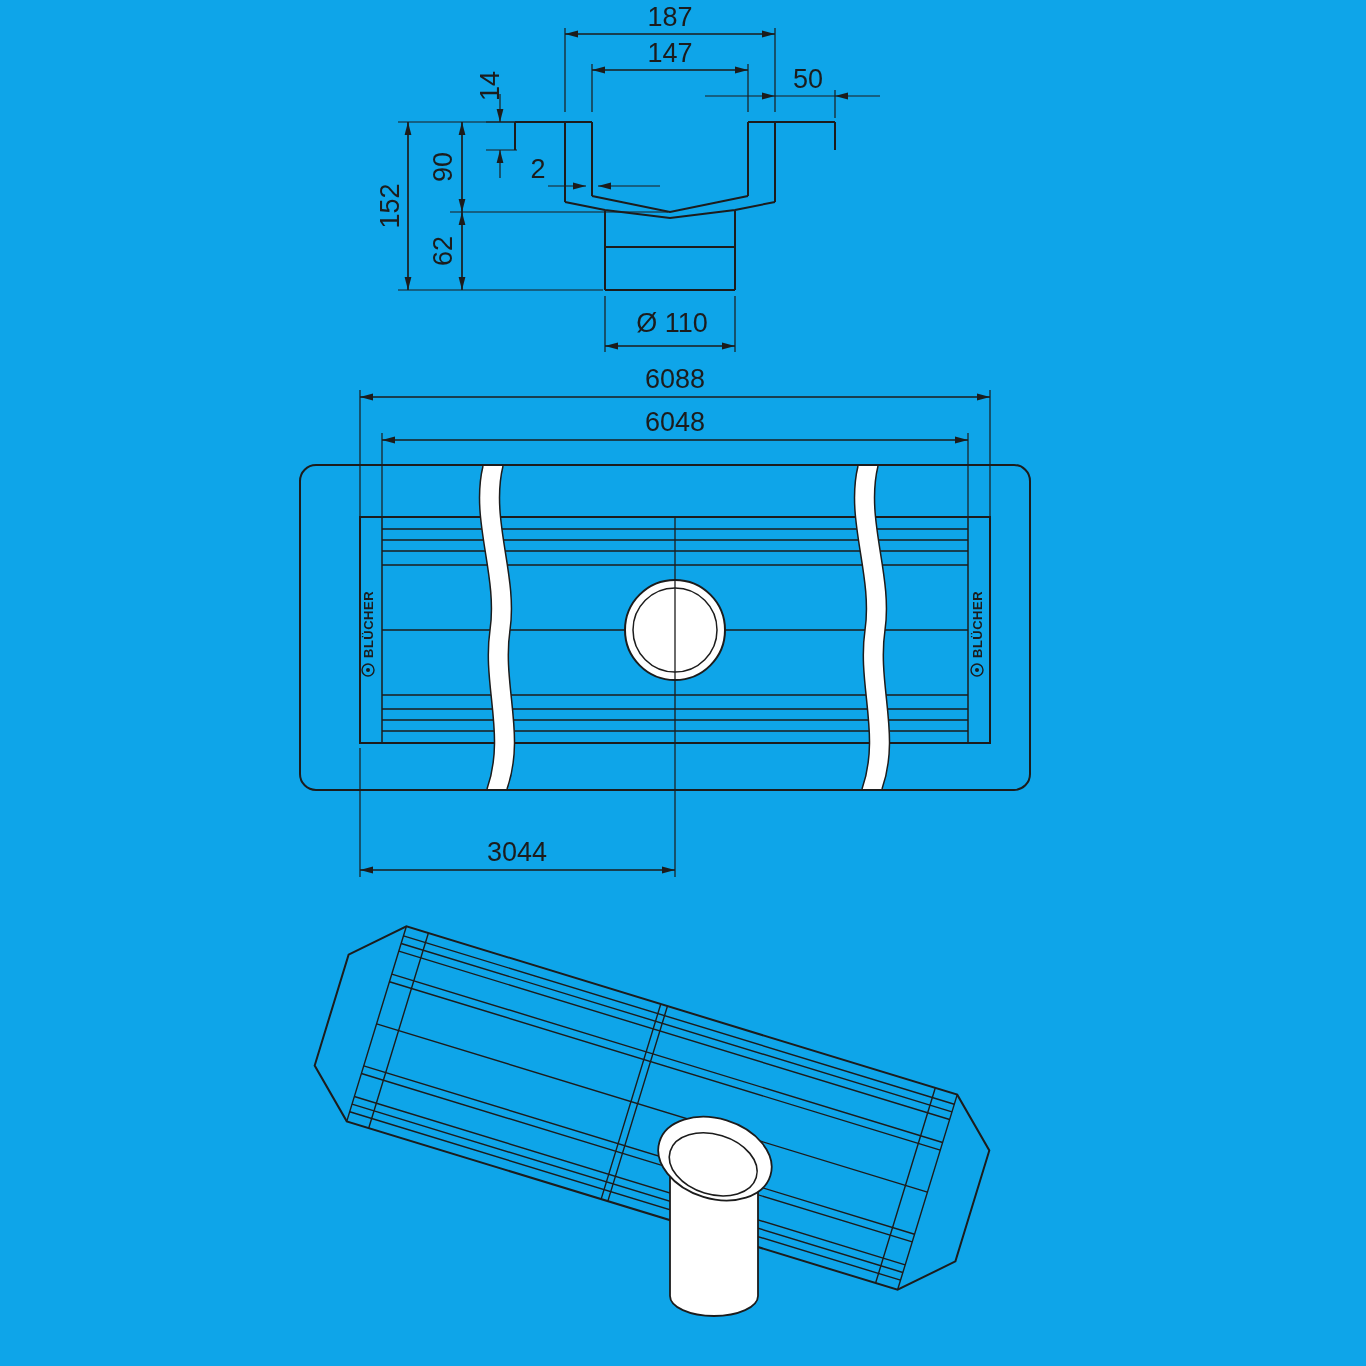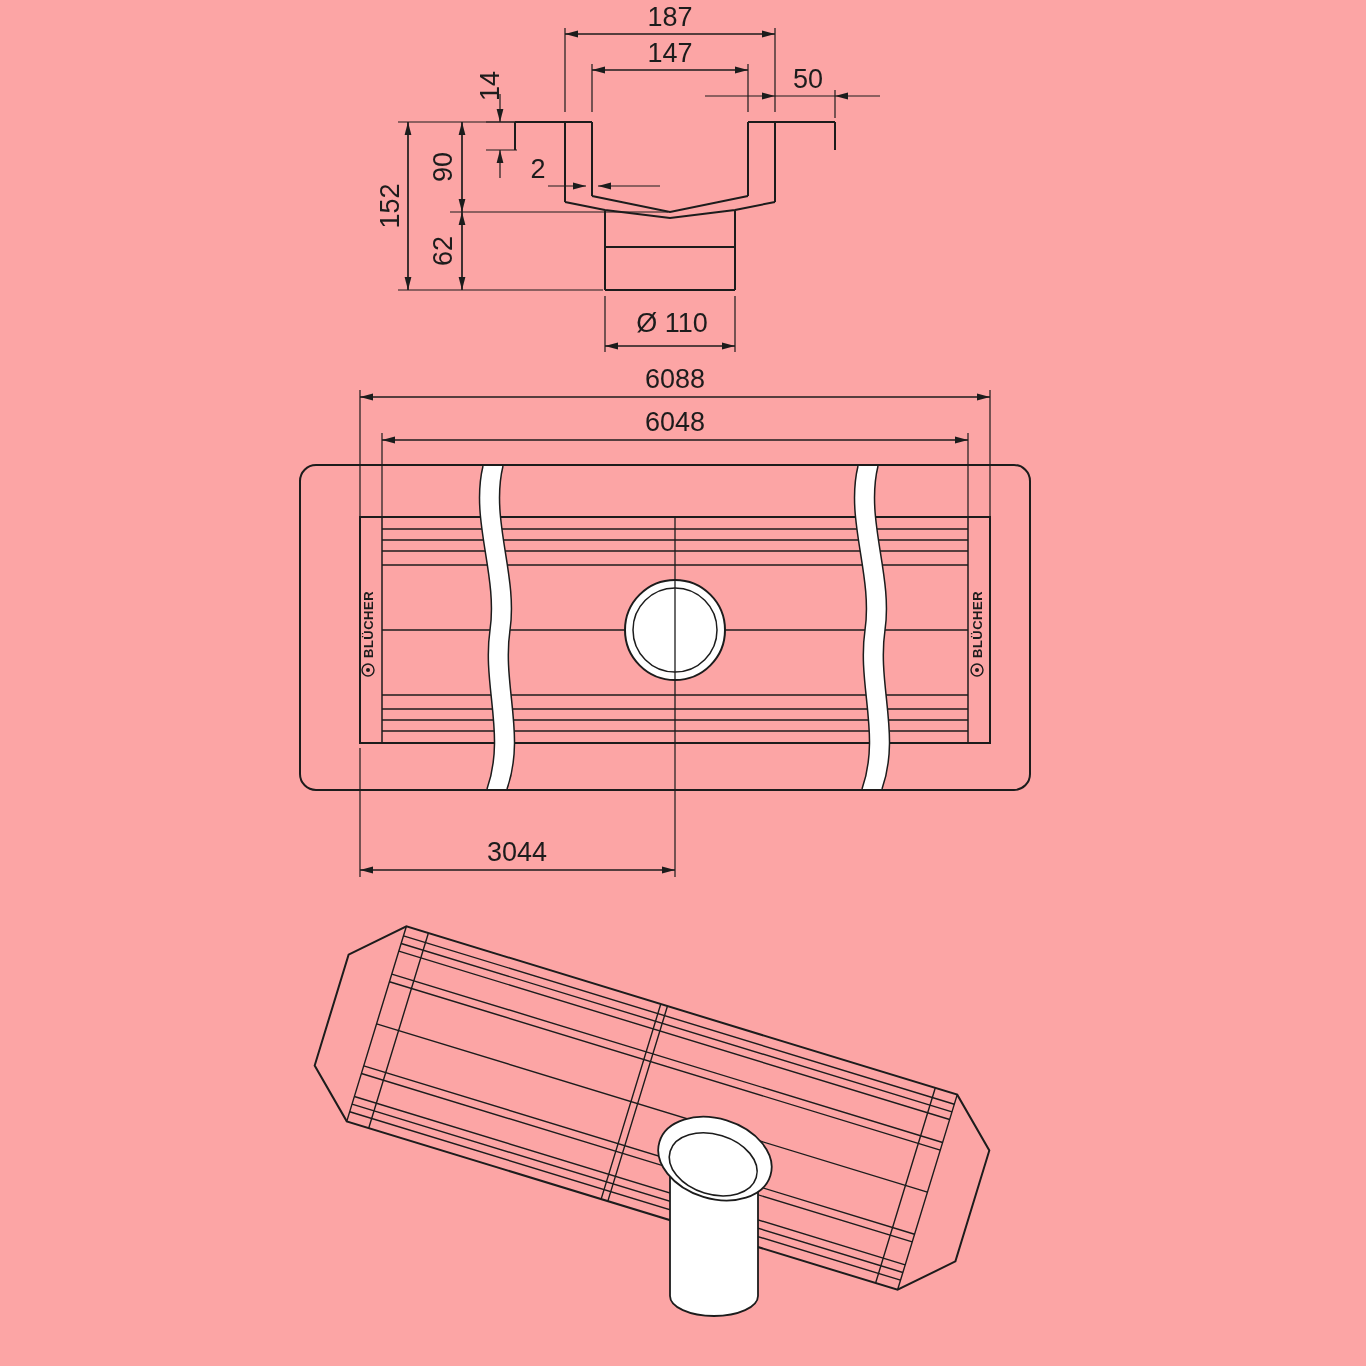--- a/index.html
+++ b/index.html
@@ -1,16 +1,16 @@
 <!DOCTYPE html>
 <html><head>
 <meta charset="utf-8">
 <style>
   html,body{margin:0;padding:0;background:#ffffff;}
-  .sheet{width:1366px;height:1366px;position:relative;background:#fca5a5;overflow:hidden;}
+  .sheet{width:1366px;height:1366px;position:relative;background:#0ea5e9;overflow:hidden;}
   svg{display:block;}
   text{font-family:"Liberation Sans",sans-serif;fill:#1c1c1c;}
   .dim{font-size:27px;text-anchor:middle;}
   .brand{font-size:13px;font-weight:bold;letter-spacing:.5px;}
 </style>
 </head>
 <body>
 
 <div class="sheet">
 <svg width="1366" height="1366" viewBox="0 0 1366 1366" xmlns="http://www.w3.org/2000/svg">

